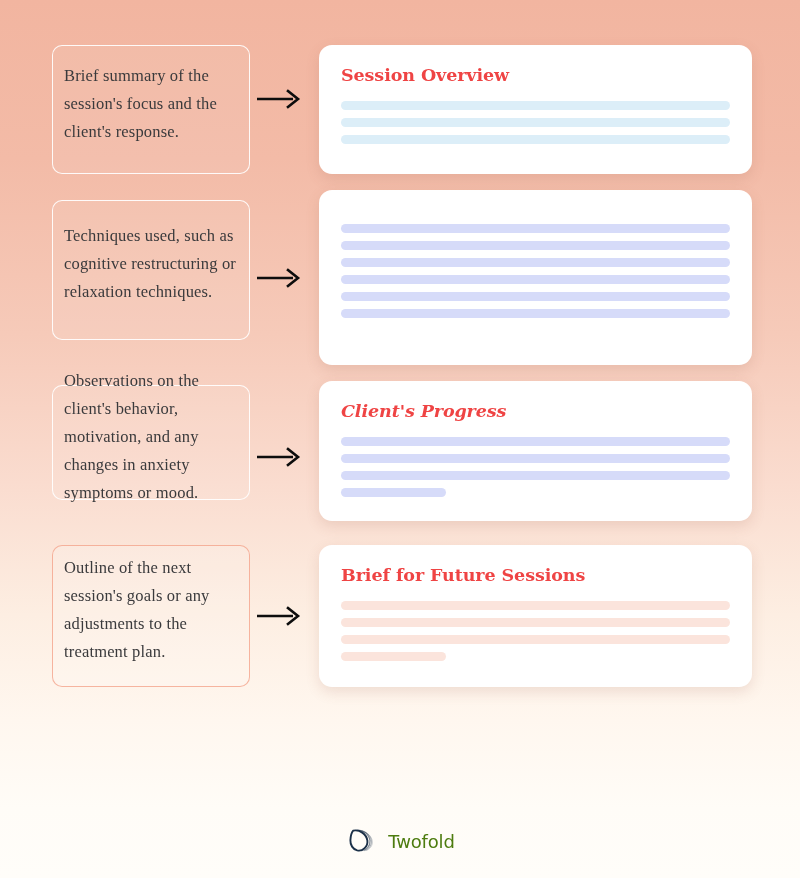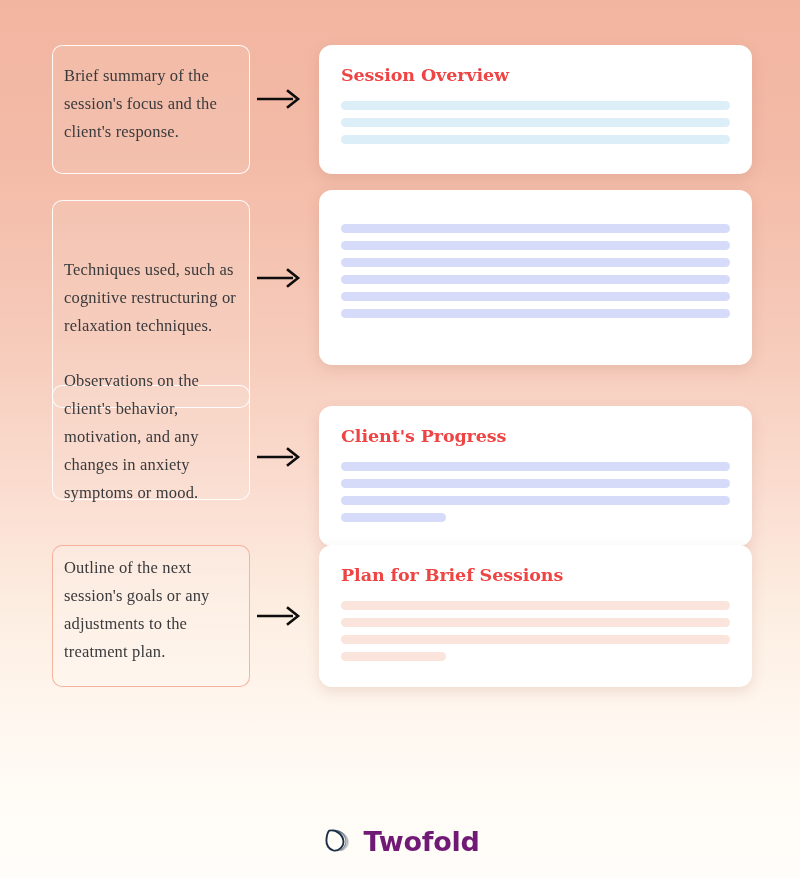--- a/index.html
+++ b/index.html
@@ -50,21 +50,21 @@
   }
   .note-text {
     font-family: "Liberation Serif", serif;
     font-size: 16.5px;
     line-height: 28px;
     color: #3a3a3c;
     letter-spacing: 0.01em;
   }
 
   .note-1 { top: 45px;  height: 129px; }
-  .note-2 { top: 200px; height: 208px; }
+  .note-2 { top: 200px; height: 140px; }
   .note-3 { top: 385px; height: 115px; }
   .note-4 { top: 545px; height: 142px; }
 
   
   .arrow {
     position: absolute;
     left: 257px;
     width: 46px;
     height: 22px;
   }
@@ -80,21 +80,21 @@
     box-sizing: border-box;
     left: 319px;
     width: 433px;
     background: #ffffff;
     border-radius: 13px;
     box-shadow: 0 5px 14px rgba(155, 96, 75, 0.16);
     padding: 19px 22px 0 22px;
   }
   .card-1 { top: 45px;  height: 129px; }
   .card-2 { top: 190px; height: 175px; }
-  .card-3 { top: 406px; height: 140px; }
+  .card-3 { top: 381px; height: 140px; font-style: italic; }
   .card-4 { top: 545px; height: 142px; }
 
   .card-title {
     font-family: "DejaVu Serif", "Liberation Serif", serif;
     font-weight: 700;
     font-size: 17.5px;
     line-height: 22px;
     color: #ef4444;
     letter-spacing: -0.005em;
     margin: 0 0 0 0;
@@ -127,23 +127,23 @@
     justify-content: center;
     gap: 11px;
   }
   .logo-mark {
     width: 32px;
     height: 32px;
     display: block;
   }
   .logo-text {
     font-family: "DejaVu Sans", "Liberation Sans", sans-serif;
-    font-size: 27px;
-    font-weight: 700;
-    color: #701a75;
+    font-size: 18px;
+    font-weight: 400;
+    color: #4d7c0f;
     letter-spacing: -0.01em;
   }
 </style>
 </head>
 <body>
 
 <div class="canvas">
 
   <div class="note note-1">
     <div class="note-text">Brief summary of the session's focus and the client's response.</div>
@@ -207,21 +207,21 @@
     <div class="card-title">Client's Progress</div>
     <div class="bars lavender">
       <div class="bar" style="width: 100%;"></div>
       <div class="bar" style="width: 100%;"></div>
       <div class="bar" style="width: 100%;"></div>
       <div class="bar" style="width: 27%;"></div>
     </div>
   </div>
 
   <div class="card card-4">
-    <div class="card-title">Plan for Brief Sessions</div>
+    <div class="card-title">Brief for Future Sessions</div>
     <div class="bars peach">
       <div class="bar" style="width: 100%;"></div>
       <div class="bar" style="width: 100%;"></div>
       <div class="bar" style="width: 100%;"></div>
       <div class="bar" style="width: 27%;"></div>
     </div>
   </div>
 
   <div class="footer">
     <span class="logo-mark">

